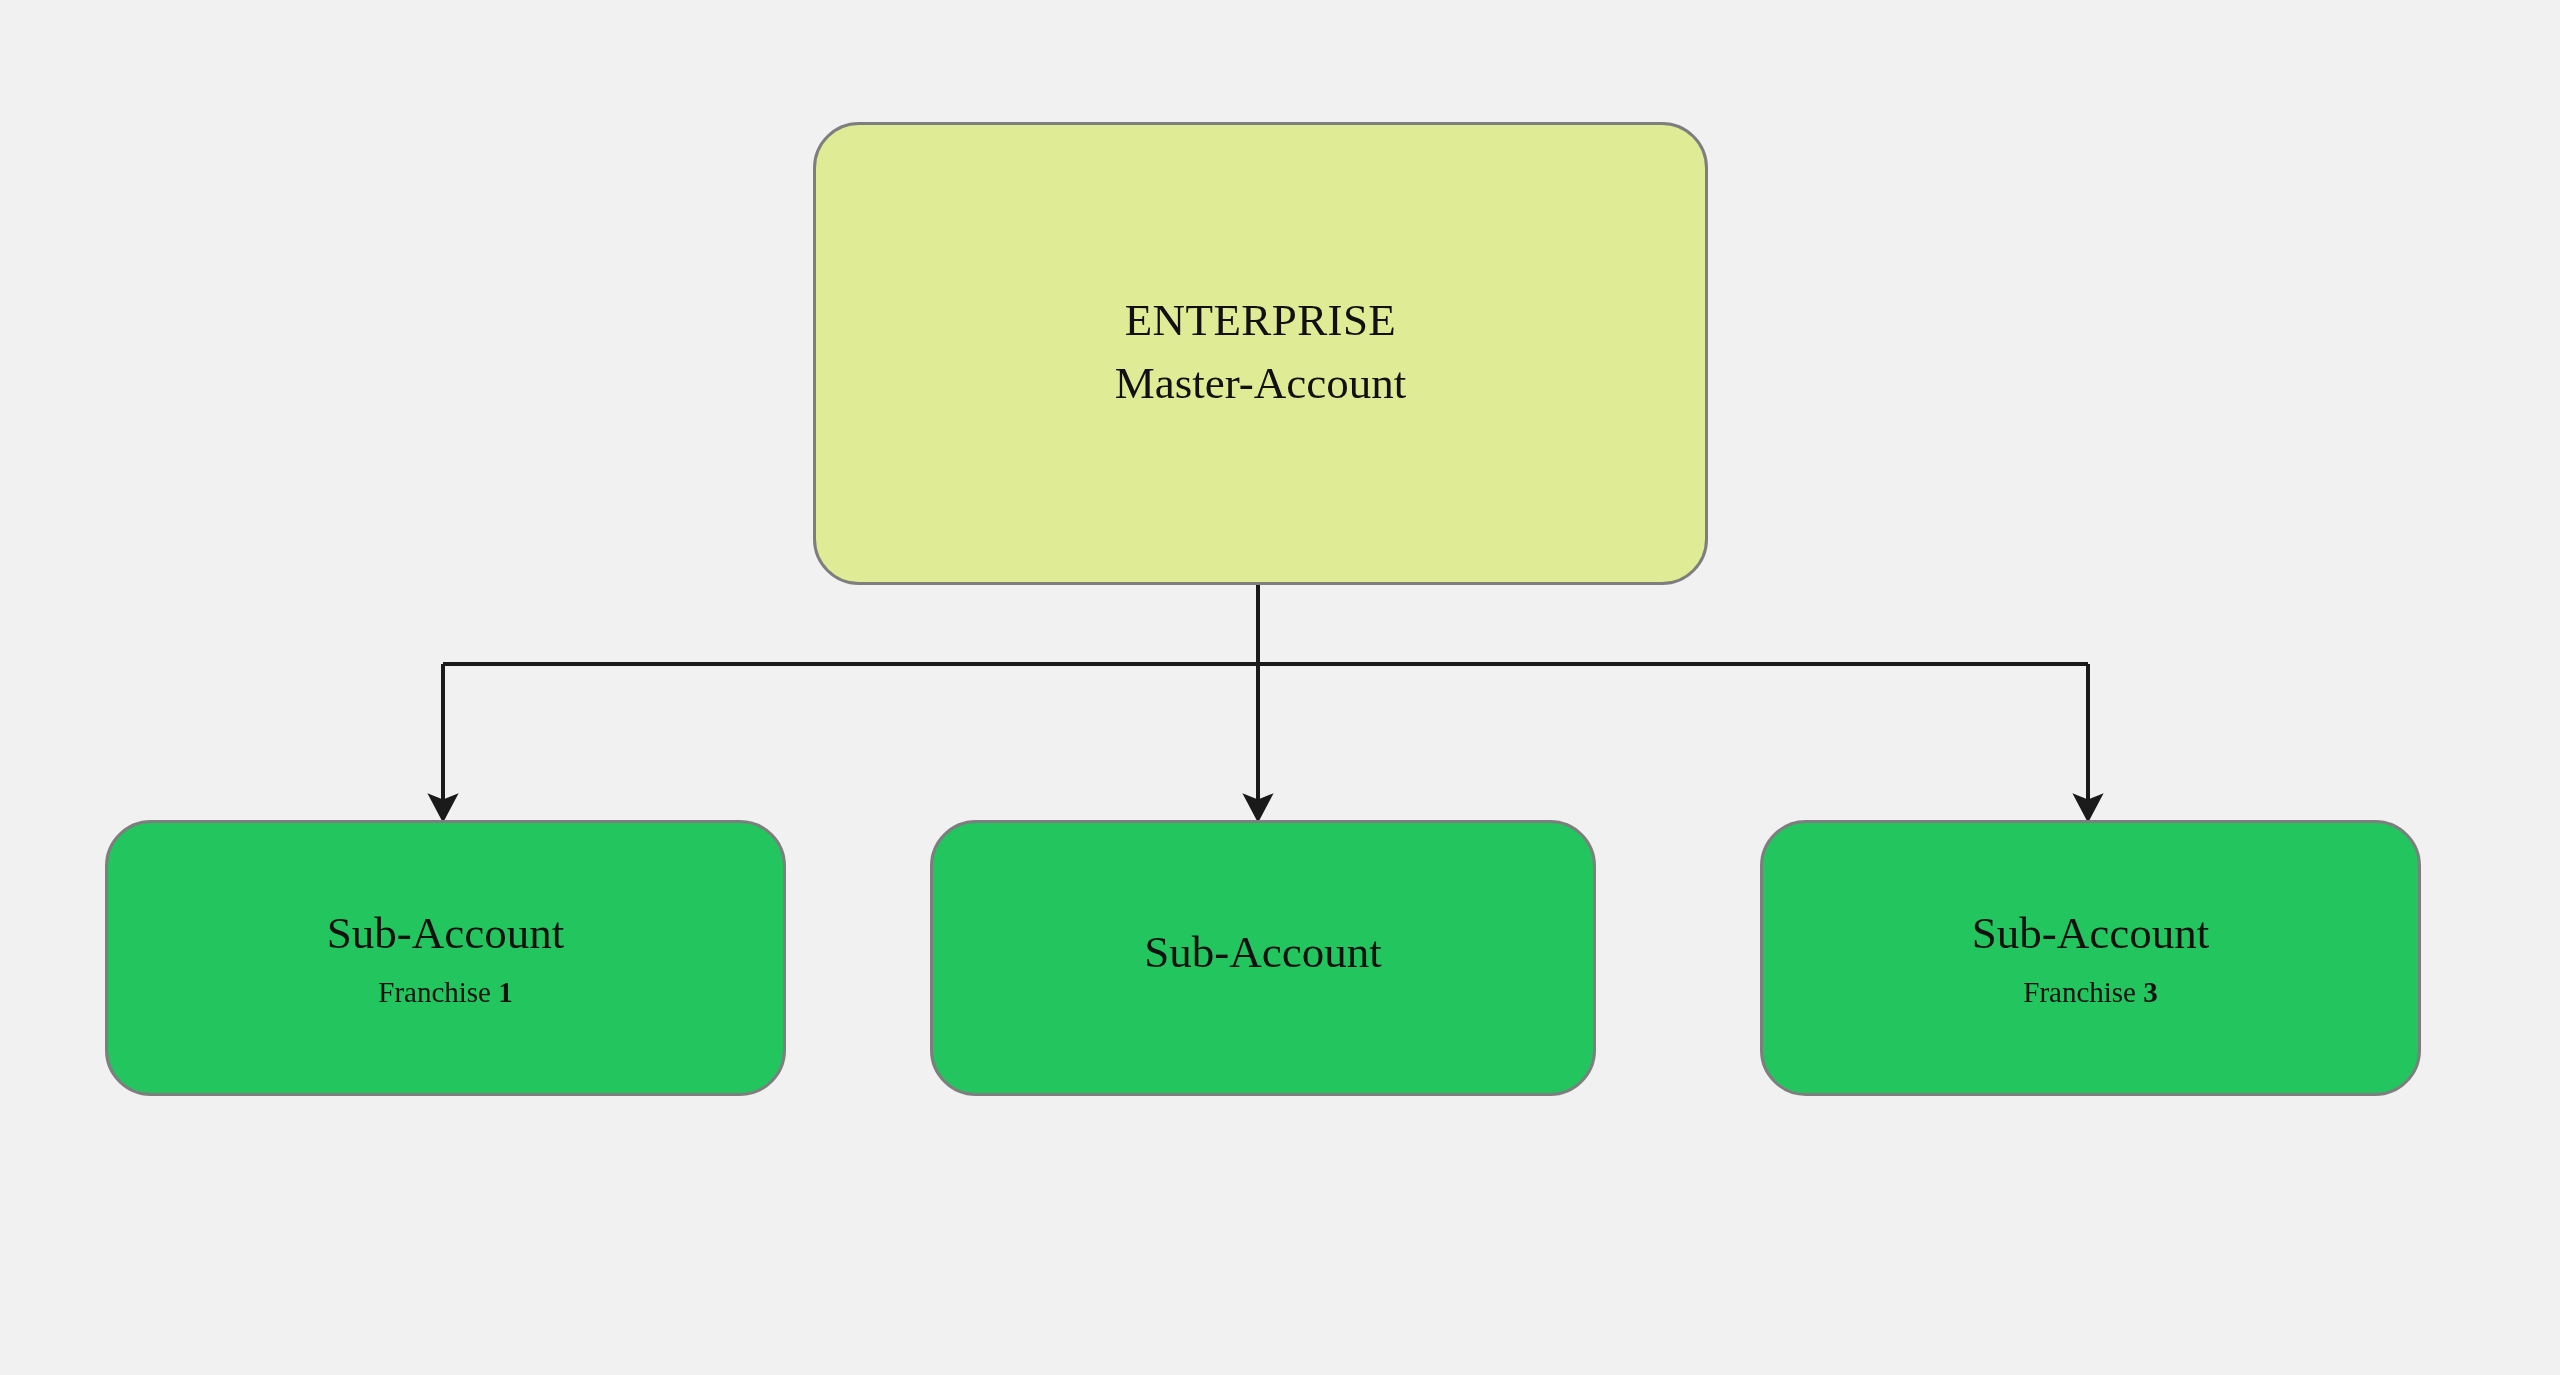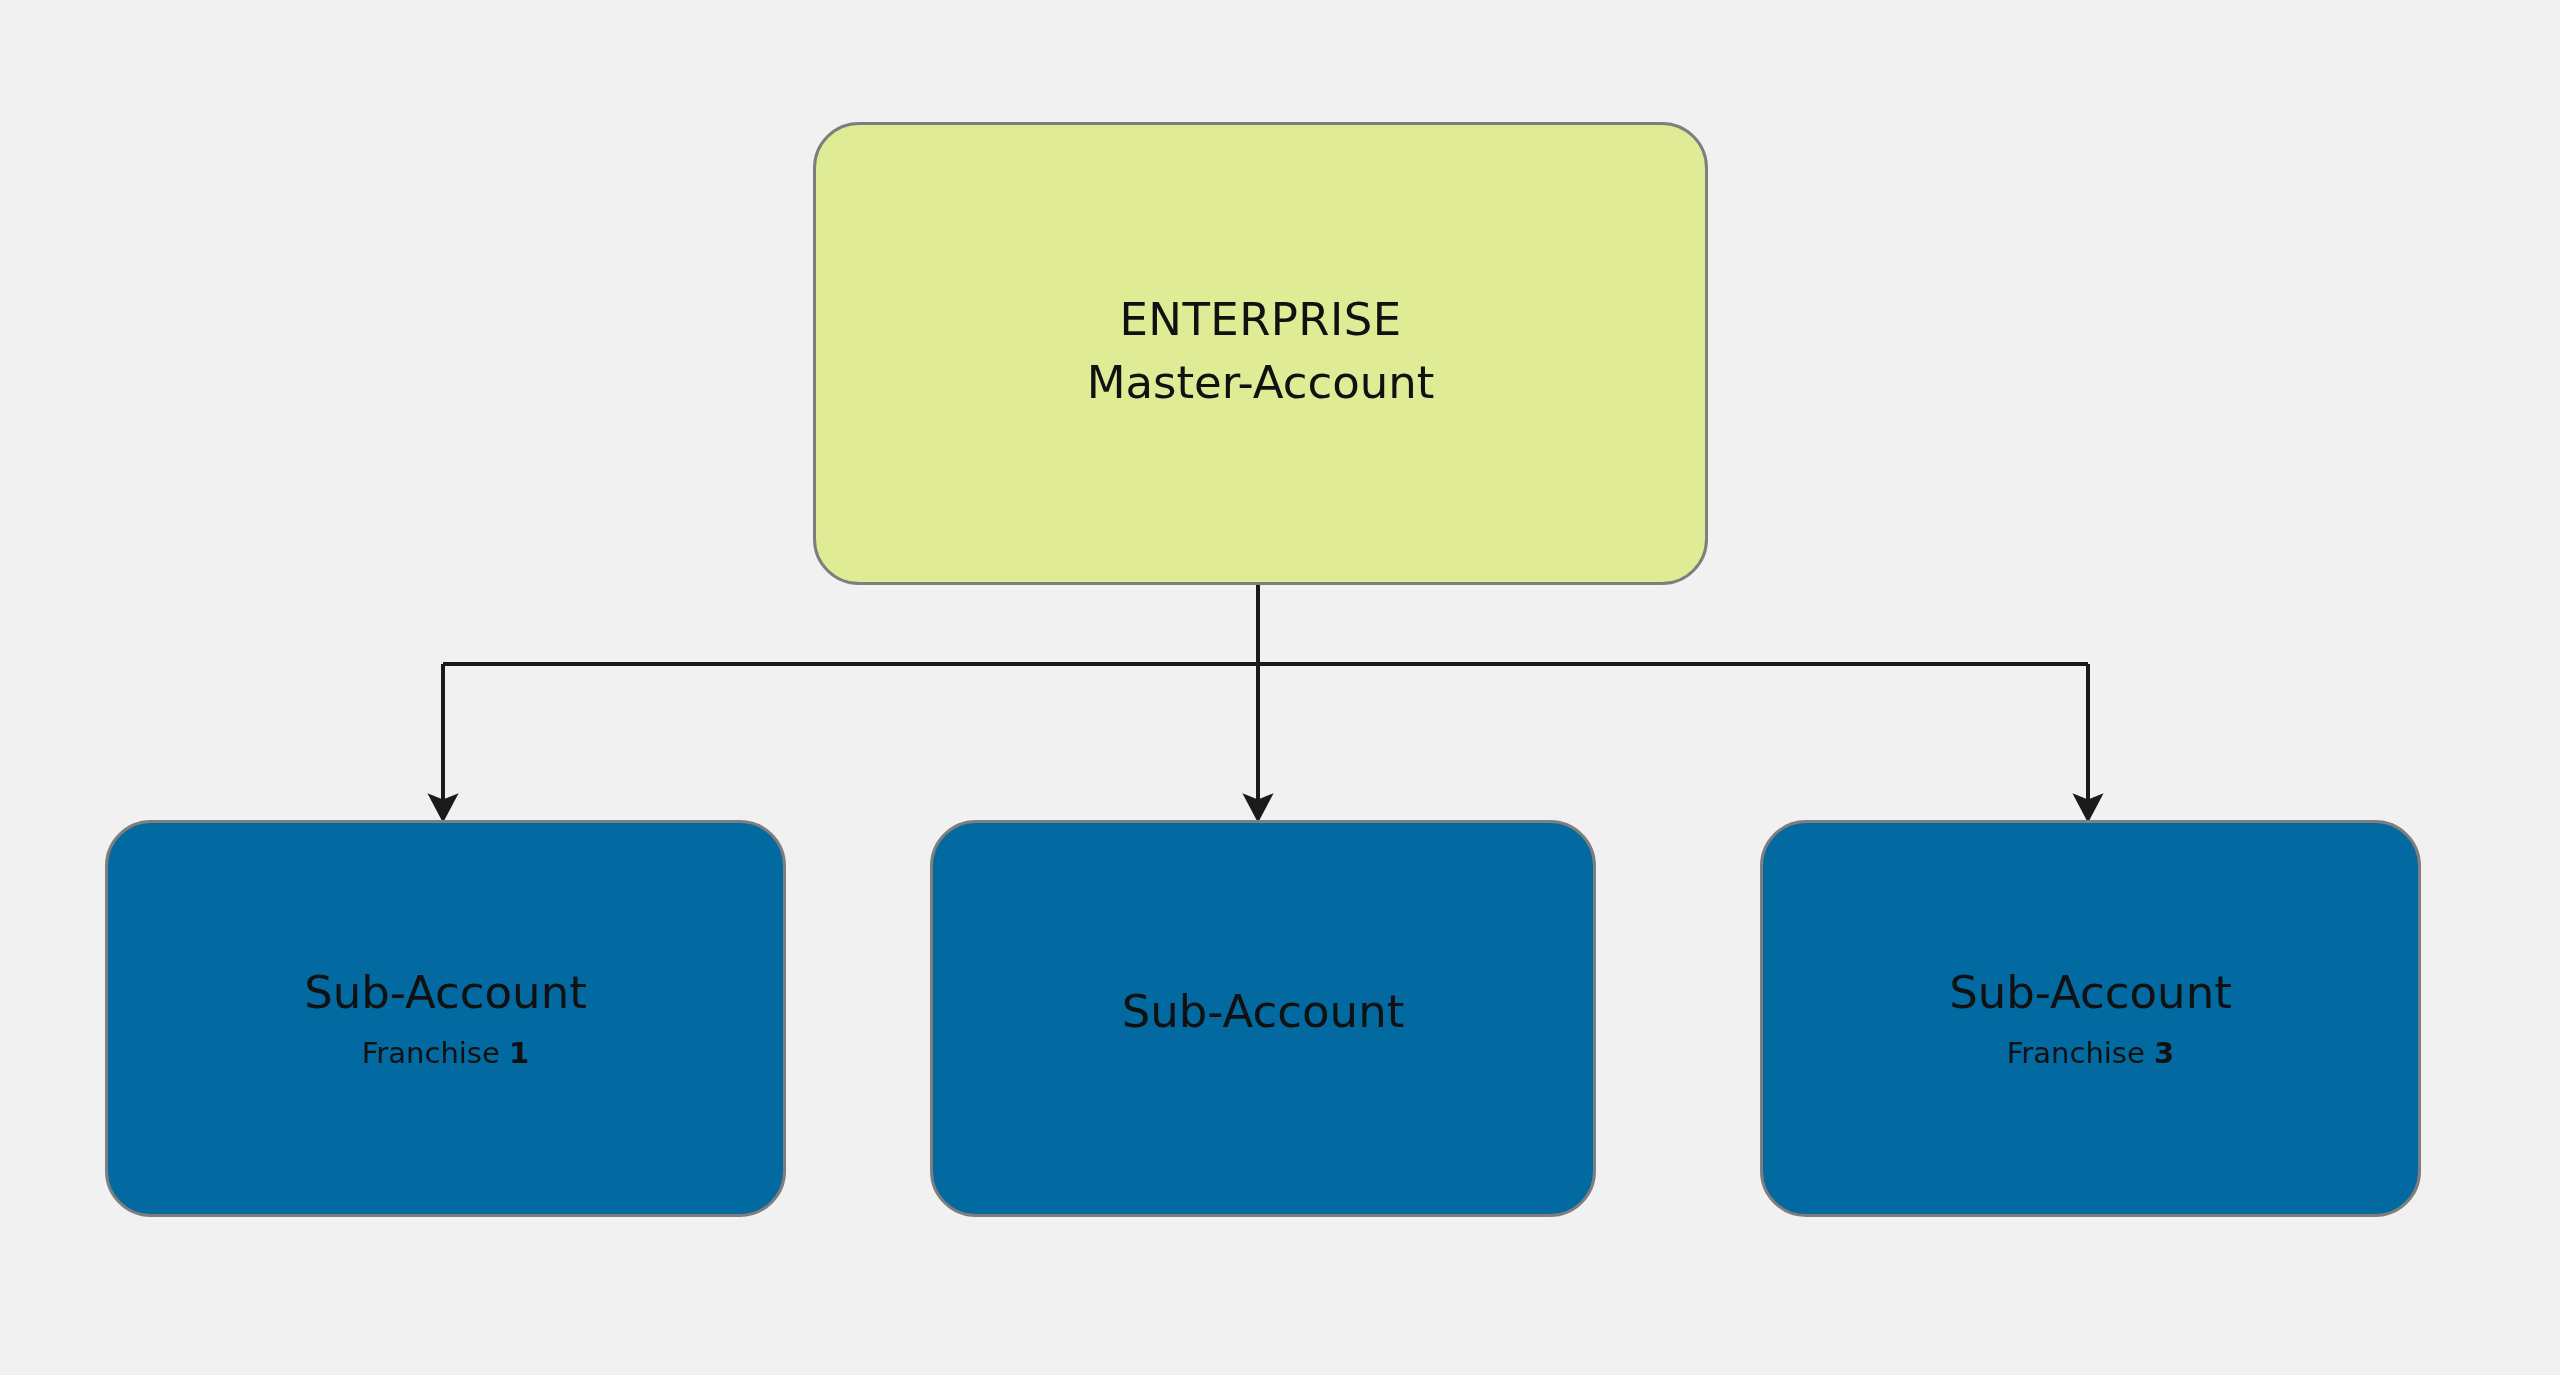--- a/index.html
+++ b/index.html
@@ -36,35 +36,36 @@
     position: absolute;
     box-sizing: border-box;
     border-radius: 46px;
     display: flex;
     flex-direction: column;
     align-items: center;
     justify-content: center;
     text-align: center;
     line-height: 1.30;
     color: #111111;
+    font-family: Liberation Serif, serif;
   }
 
   .node-master {
     left: 813px;
     top: 122px;
     width: 895px;
     height: 463px;
     background: #dfeb95;
     border: 3px solid #7e7e7e;
   }
 
   .node-sub {
     top: 820px;
-    height: 397px;
-    background: #0369a1;
+    height: 276px;
+    background: #22c55e;
     border: 3px solid #7e7e7e;
   }
 
   .node-sub-1 { left: 105px;  width: 681px; }
   .node-sub-2 { left: 930px;  width: 666px; }
   .node-sub-3 { left: 1760px; width: 661px; }
 
   
   .line {
     display: block;

